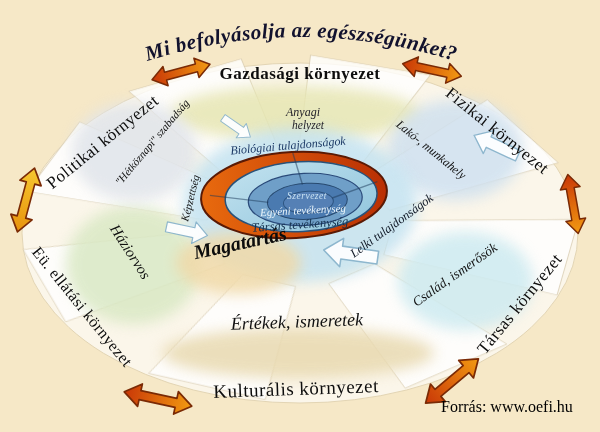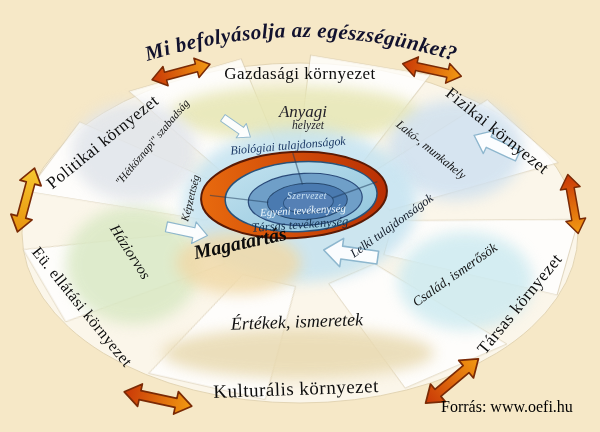--- a/index.html
+++ b/index.html
@@ -20,34 +20,34 @@
   .p-crowd-tl {left:72px;  top:103px; width:125px; height:98px;  background:#e0e4ea;}
   .p-halo     {left:183px; top:128px; width:234px; height:154px; background:#c3e2f0;}
   .p-sand     {left:176px; top:232px; width:125px; height:62px;  background:#f0d9a8;}
 
   
   .lbl{position:absolute; transform-origin:center center; white-space:nowrap;
        color:#111; text-align:center;}
   .outer{font-size:17px; letter-spacing:.5px; color:#0d0d0d;}
   .inner{font-style:italic;}
 
-  .t-gazdasagi {left:300px; top:74px;  transform:translate(-50%,-50%);}
+  .t-gazdasagi {left:300px; top:74px;  transform:translate(-50%,-50%);font-weight:bold;}
   .t-fizikai   {left:497px; top:131px; transform:translate(-50%,-50%) rotate(39deg);}
   .t-politikai {left:103px; top:142px; transform:translate(-50%,-50%) rotate(-39deg);}
   .t-eu        {left:82px;  top:307px; transform:translate(-50%,-50%) rotate(51deg); font-size:16px;}
   .t-tarsas    {left:520px; top:304px; transform:translate(-50%,-50%) rotate(-51deg);}
   .t-kultura   {left:296px; top:389px; transform:translate(-50%,-50%) rotate(-2deg); font-size:19px;}
 
   .t-freedom   {left:152px; top:142px; transform:translate(-50%,-50%) rotate(-50deg); font-size:11px;}
   .t-gp        {left:130px; top:252px; transform:translate(-50%,-50%) rotate(57deg);  font-size:15px;}
   .t-homework  {left:431px; top:150px; transform:translate(-50%,-50%) rotate(39deg);  font-size:12px;}
   .t-family    {left:455px; top:275px; transform:translate(-50%,-50%) rotate(-35deg); font-size:13.5px;}
   .t-values    {left:297px; top:322px; transform:translate(-50%,-50%) rotate(-2deg);  font-size:18px;}
   .t-education {left:190px; top:198px; transform:translate(-50%,-50%) rotate(-76deg); font-size:11px;}
-  .t-anyagi1   {left:303px; top:112px; transform:translate(-50%,-50%); font-size:17px; color:#23222a;}
+  .t-anyagi1   {left:303px; top:112px; transform:translate(-50%,-50%); font-size:12px; color:#23222a;}
   .t-anyagi2   {left:308px; top:125px; transform:translate(-50%,-50%); font-size:11.5px; color:#23222a;}
 
   .t-bio       {left:288px; top:146px; transform:translate(-50%,-50%) rotate(-5deg);  font-size:12px; color:#1d3a66;}
   .t-szervezet {left:307px; top:196px; transform:translate(-50%,-50%); font-size:9.5px; color:#cce4f4; letter-spacing:.5px;}
   .t-egyeni    {left:303px; top:210px; transform:translate(-50%,-50%) rotate(-3deg);  font-size:11px; color:#eaf5fb;}
   .t-tarsastev {left:300px; top:225px; transform:translate(-50%,-50%) rotate(-4deg);  font-size:12.5px; color:#16324f;}
   .t-magatartas{left:240px; top:243px; transform:translate(-50%,-50%) rotate(-12deg); font-size:20px; font-weight:bold; font-style:italic; color:#0c0c0c;}
   .t-lelki     {left:392px; top:226px; transform:translate(-50%,-50%) rotate(-36deg); font-size:12.5px; color:#101826;}
 
   .t-source    {left:441px; top:398px; font-size:16px; color:#000;}

